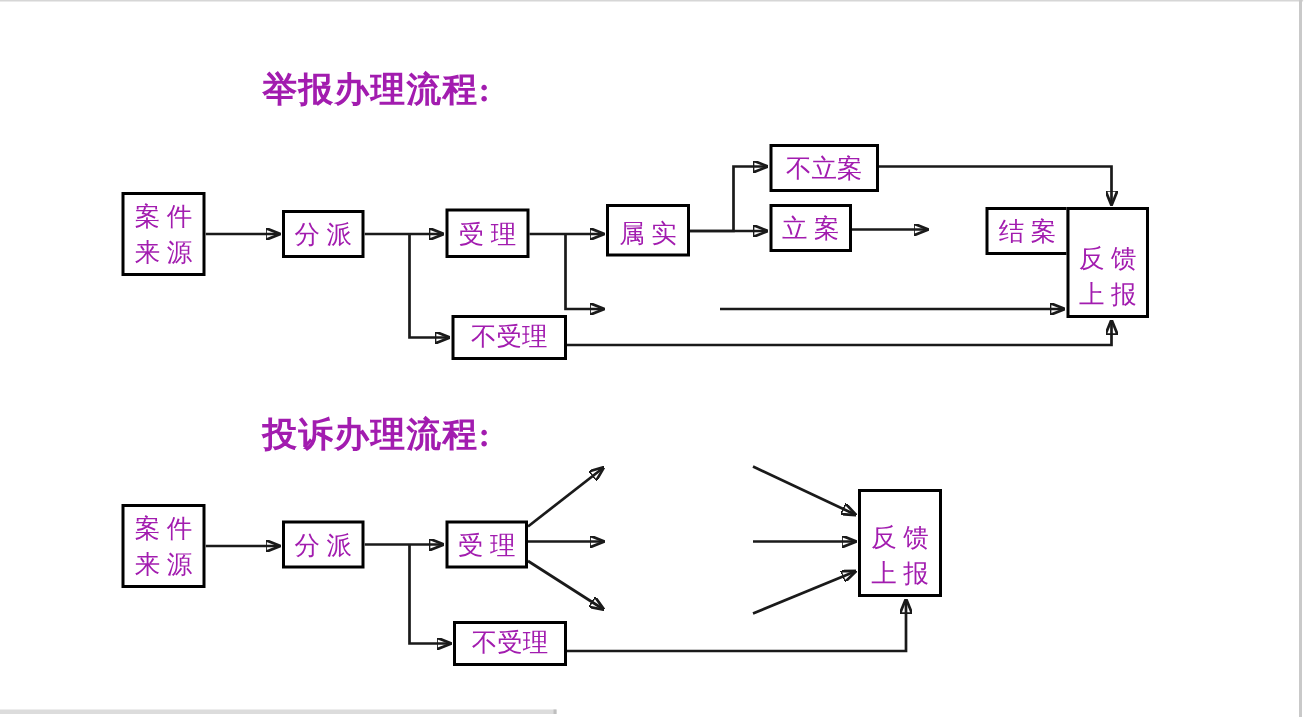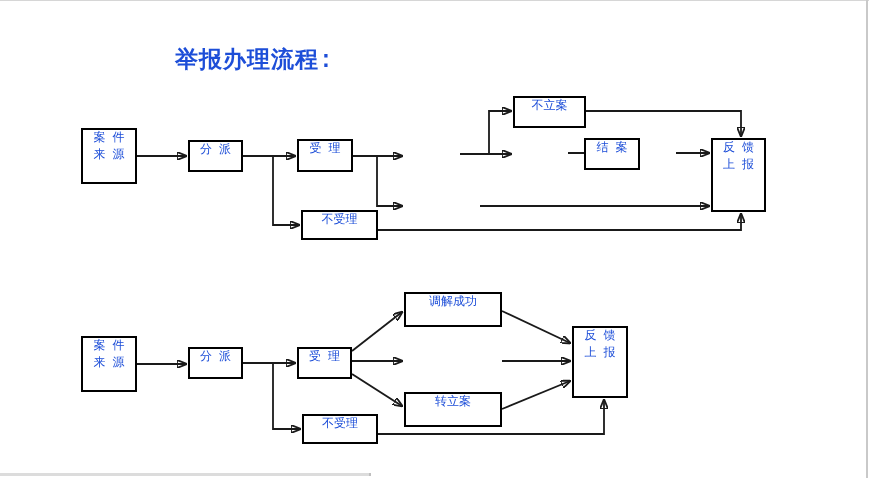--- a/index.html
+++ b/index.html
@@ -1,24 +1,24 @@
 <!DOCTYPE html>
 <html><head>
 <meta charset="utf-8">
 <style>
   html,body{margin:0;padding:0;background:#fff;}
   .screen{position:relative;width:869px;height:478px;background:#ffffff;overflow:hidden;
-          font-family:Liberation Mono, monospace;color:#1d4ed8;}
+          font-family:Liberation Serif, serif;color:#a21caf;}
   .frame-top{position:absolute;left:0;top:0;width:869px;height:1px;background:#d6d6d6;}
   .frame-right{position:absolute;left:866px;top:0;width:2px;height:478px;background:#c9c9c9;}
   .hscroll{position:absolute;left:0;top:473px;width:369px;height:3px;background:#dcdcdc;border-right:2px solid #bfbfbf;}
   .fc-title{position:absolute;font-weight:bold;font-size:23px;white-space:nowrap;letter-spacing:1px;}
   .node{position:absolute;box-sizing:border-box;border:2px solid #000;background:#fff;
-        display:flex;flex-direction:column;align-items:center;justify-content:flex-start;
-        font-size:12px;line-height:1.45;text-align:center;white-space:nowrap;}
+        display:flex;flex-direction:column;align-items:center;justify-content:flex-end;
+        font-size:17px;line-height:1.45;text-align:center;white-space:nowrap;}
   svg.connectors{position:absolute;left:0;top:0;}
   svg.connectors path{stroke:#1a1a1a;stroke-width:1.8;fill:none;}
 </style>
 </head>
 <body>
 
 <div class="screen">
 
   <svg class="connectors" width="869" height="478" viewBox="0 0 869 478">
     <defs>
@@ -46,61 +46,62 @@
     <path d="M352 351 L402 312" marker-end="url(#arw)"></path>
     <path d="M352 361 L402 361" marker-end="url(#arw)"></path>
     <path d="M352 374 L402 406" marker-end="url(#arw)"></path>
     <path d="M502 311 L570 343" marker-end="url(#arw)"></path>
     <path d="M502 361 L570 361" marker-end="url(#arw)"></path>
     <path d="M502 409 L570 381" marker-end="url(#arw)"></path>
     <path d="M378 434 L604 434 L604 400" marker-end="url(#arw)"></path>
   </svg>
 
   <div class="fc-title" style="left:175px;top:44px">举报办理流程:</div>
+  <div class="fc-title" style="left:175px;top:274px">投诉办理流程:</div>
 
   <div class="node" style="left:81px;top:128px;width:56px;height:56px">
     <span>案 件</span>
     <span>来 源</span>
   </div>
   <div class="node" style="left:188px;top:140px;width:55px;height:32px">
     <span>分 派</span>
   </div>
   <div class="node" style="left:297px;top:139px;width:56px;height:33px">
     <span>受 理</span>
   </div>
+  <div class="node" style="left:404px;top:136px;width:56px;height:35px">
+    <span>属 实</span>
+  </div>
   <div class="node" style="left:513px;top:96px;width:73px;height:32px">
     <span>不立案</span>
   </div>
-  <div class="node" style="left:584px;top:138px;width:56px;height:32px">
+  <div class="node" style="left:513px;top:136px;width:55px;height:32px">
+    <span>立 案</span>
+  </div>
+  <div class="node" style="left:657px;top:138px;width:56px;height:32px">
     <span>结 案</span>
   </div>
   <div class="node" style="left:711px;top:138px;width:55px;height:74px">
     <span>反 馈</span>
     <span>上 报</span>
   </div>
   <div class="node" style="left:301px;top:210px;width:77px;height:30px">
     <span>不受理</span>
   </div>
 
   <div class="node" style="left:81px;top:336px;width:56px;height:56px">
     <span>案 件</span>
     <span>来 源</span>
   </div>
   <div class="node" style="left:188px;top:347px;width:55px;height:32px">
     <span>分 派</span>
   </div>
   <div class="node" style="left:297px;top:347px;width:55px;height:32px">
     <span>受 理</span>
   </div>
-  <div class="node" style="left:404px;top:292px;width:98px;height:35px">
-    <span>调解成功</span>
-  </div>
-  <div class="node" style="left:404px;top:392px;width:98px;height:35px">
-    <span>转立案</span>
-  </div>
   <div class="node" style="left:572px;top:326px;width:56px;height:72px">
     <span>反 馈</span>
     <span>上 报</span>
   </div>
   <div class="node" style="left:302px;top:414px;width:76px;height:30px">
     <span>不受理</span>
   </div>
 
   <div class="frame-top"></div>
   <div class="frame-right"></div>

